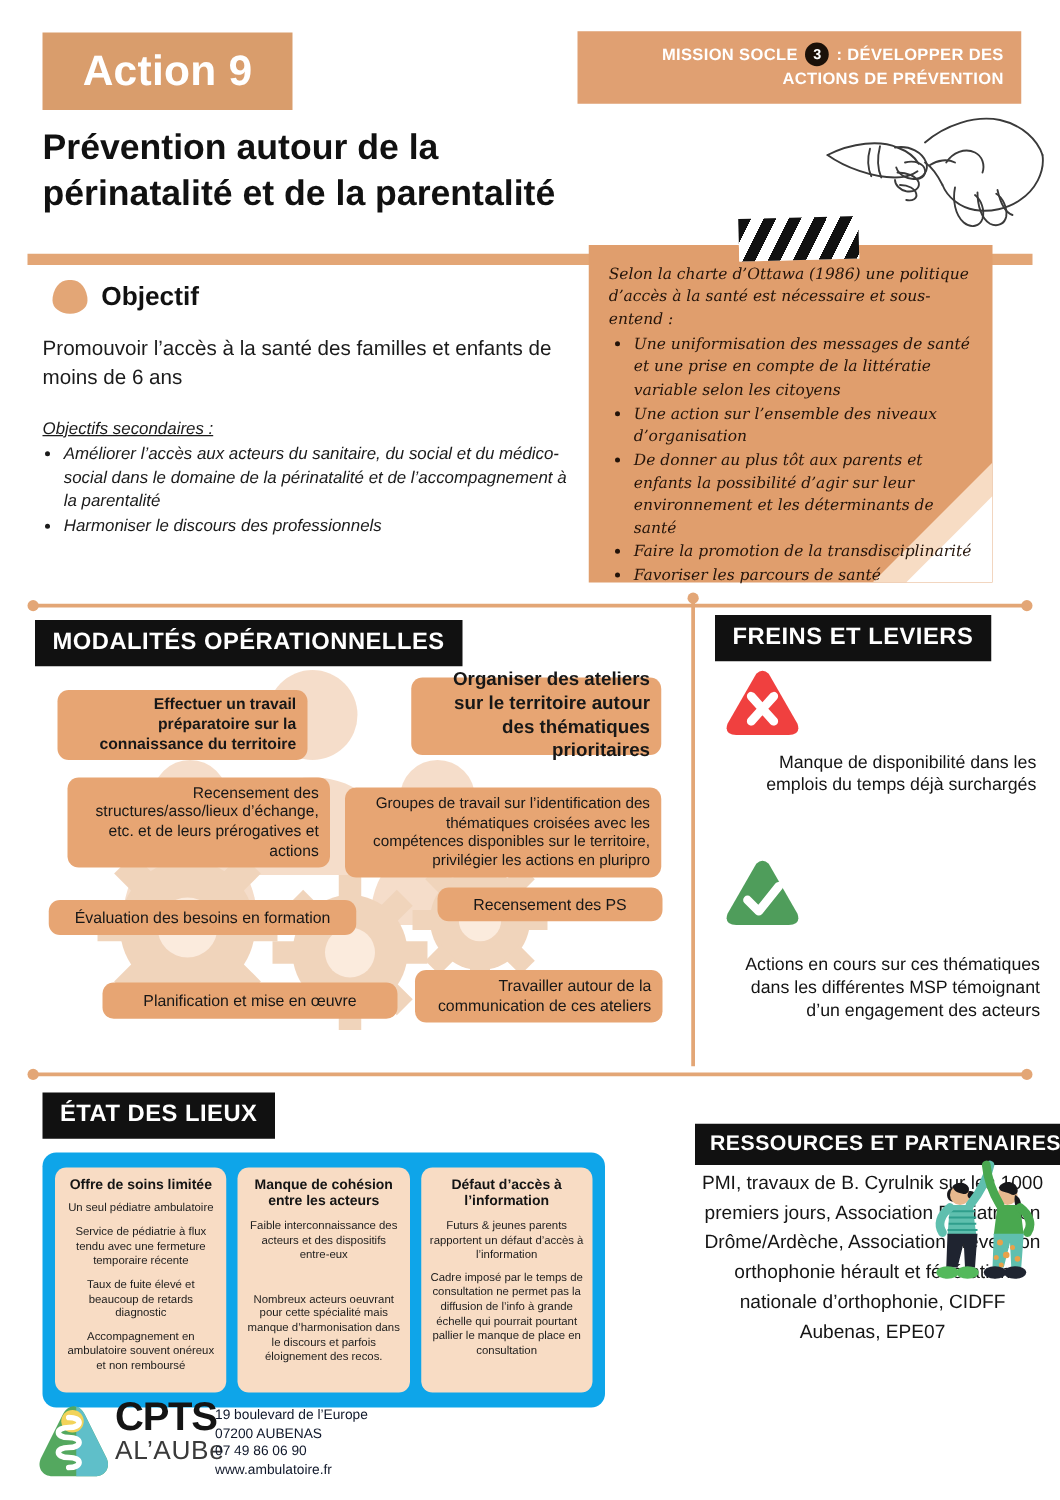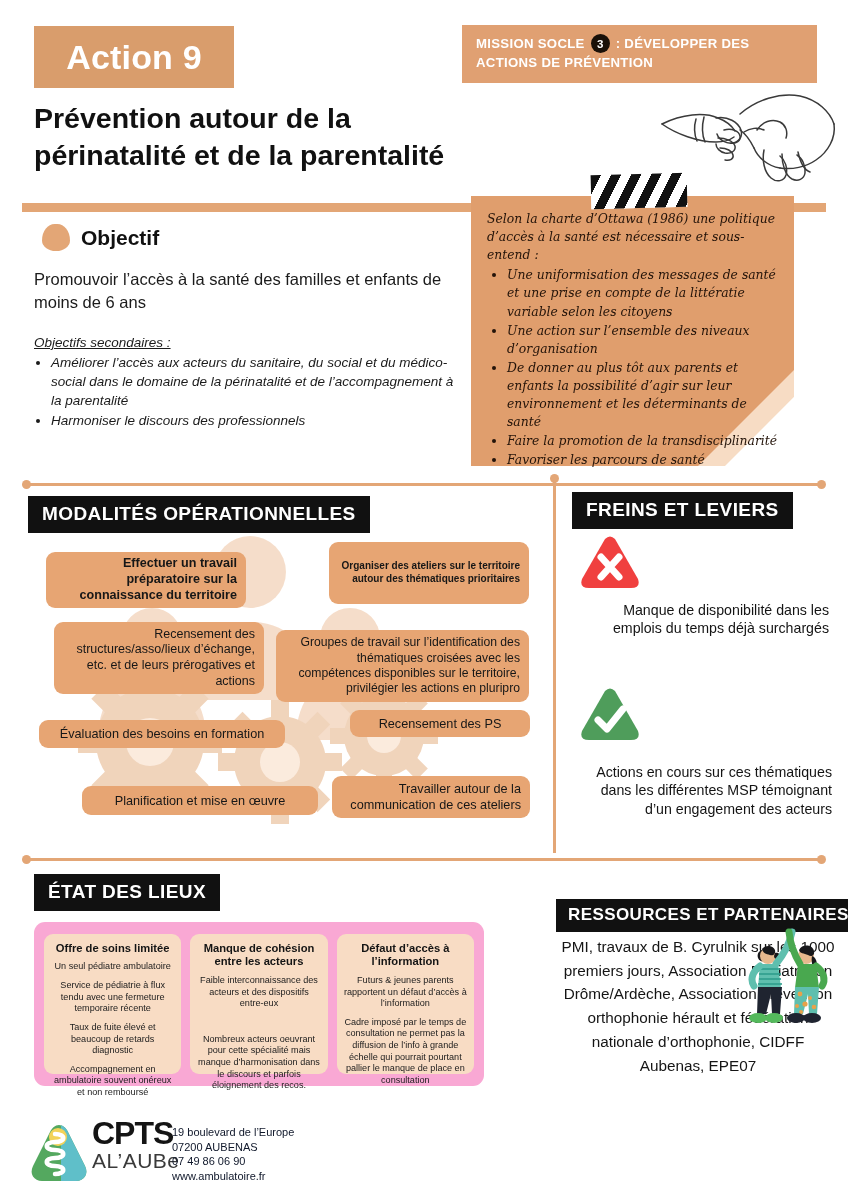--- a/index.html
+++ b/index.html
@@ -24,21 +24,21 @@
   .main-title {
     position: absolute; left: 34px; top: 100px; width: 470px;
     font-size: 28.5px; font-weight: 700; line-height: 1.30; color: #111111;
   }
   .mission-banner {
     position: absolute; left: 462px; top: 25px;
     width: 355px; height: 58px;
     background: #E0A072;
     padding: 9px 14px 0 14px;
   }
-  .mission-line { display: flex; align-items: center; flex-wrap: wrap; }
+  .mission-line { display: flex; align-items: center; flex-wrap: wrap; justify-content: flex-end; }
   .mission-banner .mtxt {
     color: #ffffff; font-size: 13.2px; font-weight: 700; letter-spacing: .3px;
   }
   .mission-num {
     display: inline-flex; align-items: center; justify-content: center;
     width: 19px; height: 19px; border-radius: 50%;
     background: #1a1008; color: #fff; font-size: 11.5px; font-weight: 700;
     margin: 0 6px;
   }
   .mission-l2 { margin-top: 2px; }
@@ -138,43 +138,43 @@
   
   .modal-zone { position: absolute; left: 22px; top: 530px; width: 520px; height: 310px; }
   .bg-graphic { position: absolute; left: 10px; top: 0; width: 440px; height: 300px; opacity: .95; }
   .mbox {
     position: absolute; background: #E7A573; border-radius: 9px;
     color: #171717; text-align: right; display: flex; align-items: center;
     justify-content: center; padding: 7px 9px; line-height: 1.26;
   }
   .mbox.bold { font-weight: 700; }
   .m1 { left: 24px;  top: 22px;  width: 200px; height: 56px; font-size: 12.6px; }
-  .m2 { left: 307px; top: 12px;  width: 200px; height: 62px; font-size: 10px; }
+  .m2 { left: 307px; top: 12px;  width: 200px; height: 62px; font-size: 15px; }
   .m3 { left: 32px;  top: 92px;  width: 210px; height: 72px; font-size: 12.5px; }
   .m4 { left: 254px; top: 100px; width: 253px; height: 72px; font-size: 12.2px; }
   .m5 { left: 17px;  top: 190px; width: 246px; height: 28px; font-size: 12.7px; }
   .m6 { left: 328px; top: 180px; width: 180px; height: 27px; font-size: 12.7px; }
   .m7 { left: 60px;  top: 256px; width: 236px; height: 29px; font-size: 12.7px; }
   .m8 { left: 310px; top: 246px; width: 198px; height: 42px; font-size: 12.7px; }
 
   
   .freins-zone { position: absolute; left: 572px; top: 535px; width: 262px; height: 300px; }
   .tri { position: absolute; width: 62px; height: 56px; }
   .tri-red  { left: 7px; top: 0px; }
   .tri-green{ left: 7px; top: 152px; }
   .frein-txt {
     position: absolute; font-size: 14.2px; line-height: 1.30; color: #141414; text-align: right;
   }
   .ft1 { left: 5px; top: 66px;  width: 252px; }
   .ft2 { left: 8px; top: 228px; width: 252px; }
 
   
   .etat-panel {
-    position: absolute; left: 34px; top: 922px; width: 450px; height: 164px;
-    background: #f9a8d4; border-radius: 11px;
+    position: absolute; left: 34px; top: 922px; width: 450px; height: 204px;
+    background: #0ea5e9; border-radius: 11px;
     display: flex; gap: 9px; padding: 12px 10px;
   }
   .etat-card {
     flex: 1; background: #F8DCC4; border-radius: 9px;
     padding: 8px 6px; text-align: center;
   }
   .etat-card h4 {
     font-size: 11.2px; font-weight: 700; color: #141414; line-height: 1.2;
     margin-bottom: 6px;
   }

